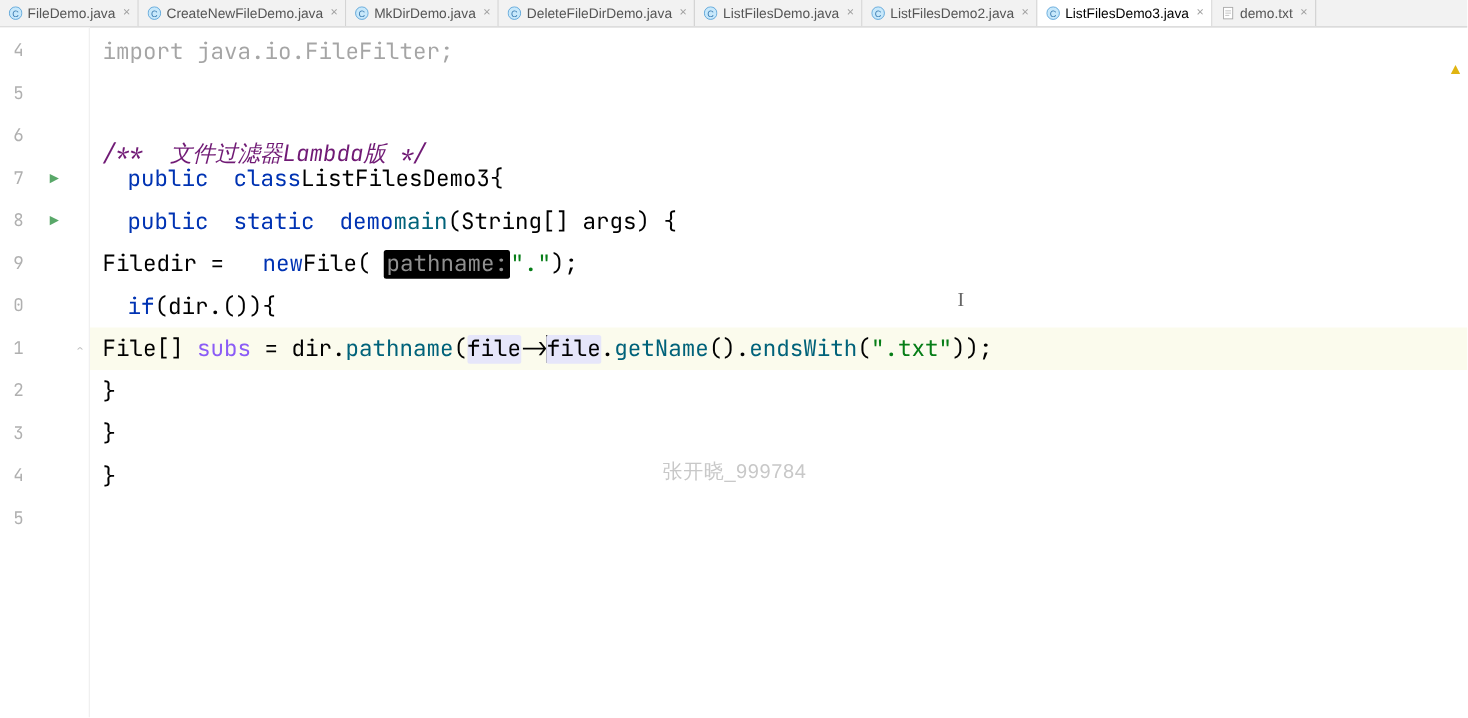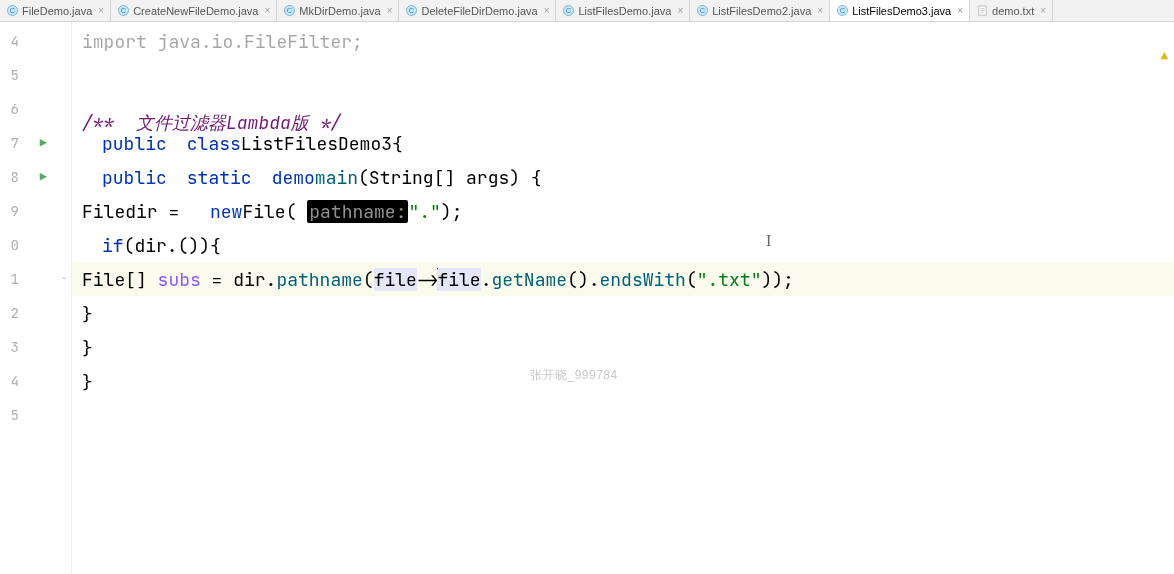--- a/index.html
+++ b/index.html
@@ -130,21 +130,21 @@
     .cursor-I {
       position: absolute;
       font-family: serif;
       font-size: 16px;
       color: #666;
     }
     .watermark {
       position: absolute;
       top: 345px;
       left: 530px;
-      font-size: 12px;
+      font-size: 16px;
       color: #c8c8c8;
       font-family: Arial, sans-serif;
       letter-spacing: 0.5px;
     }
     .warn-tri {
       position: absolute;
       top: 26px;
       right: 6px;
       color: #e0b411;
       font-size: 12px;

